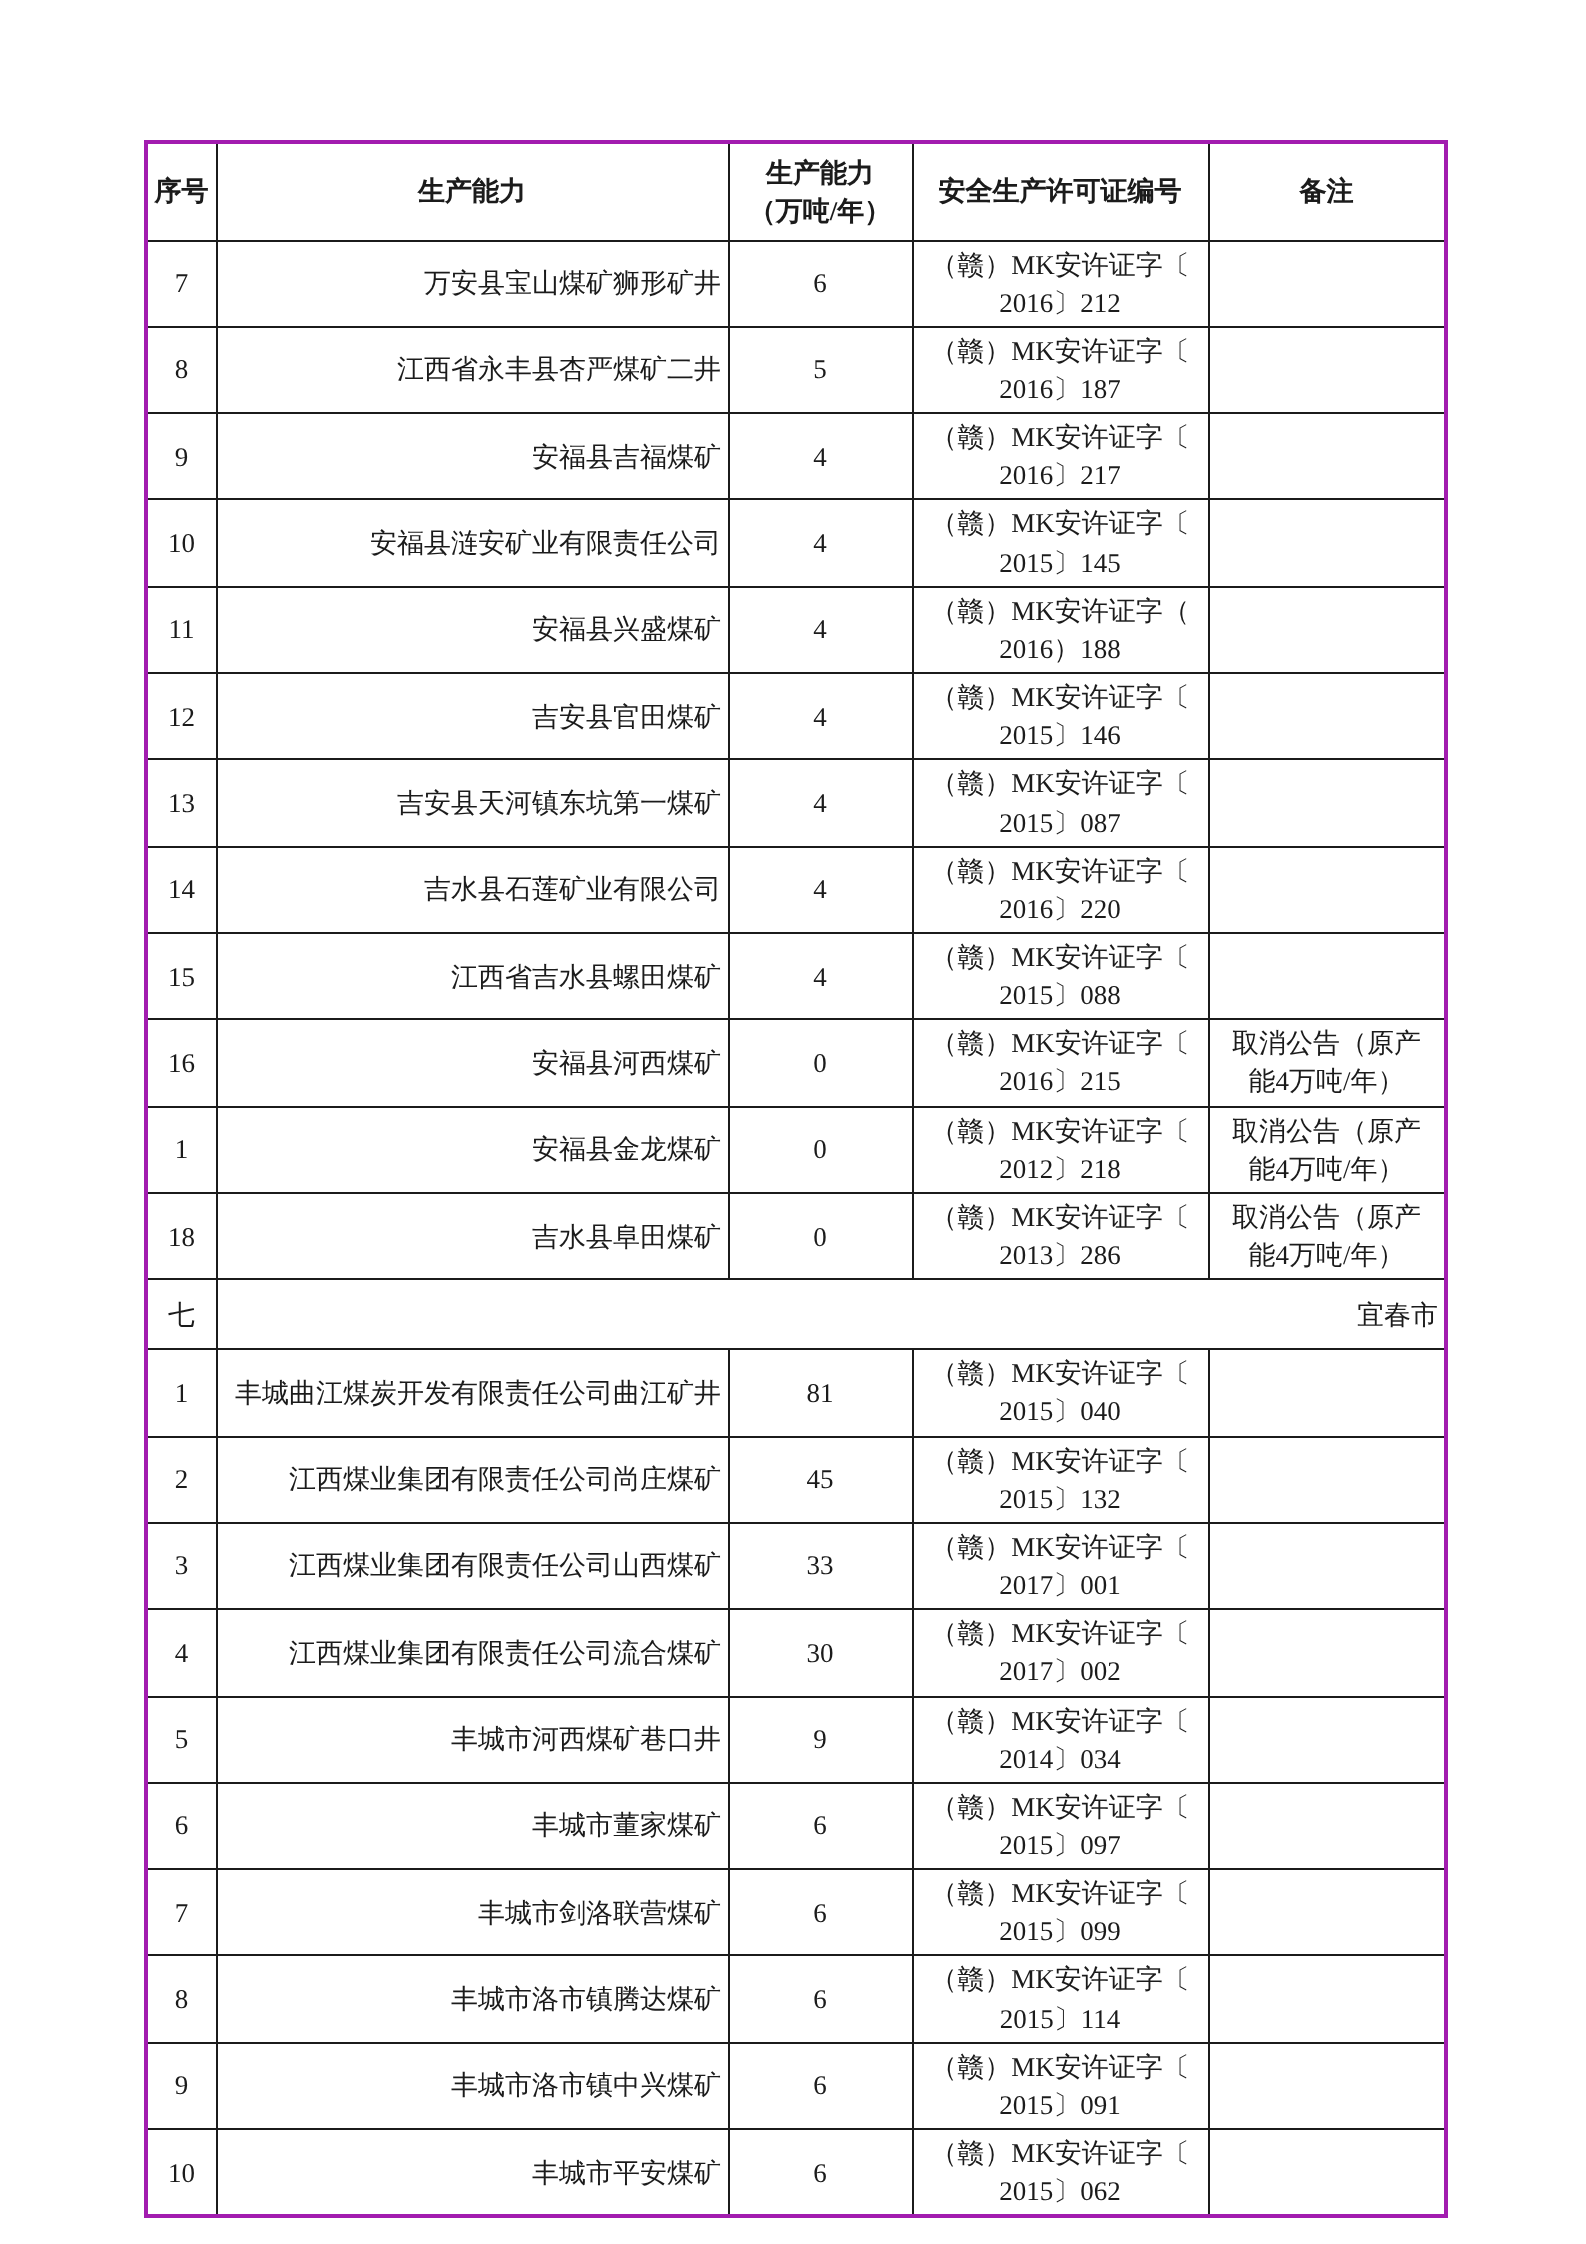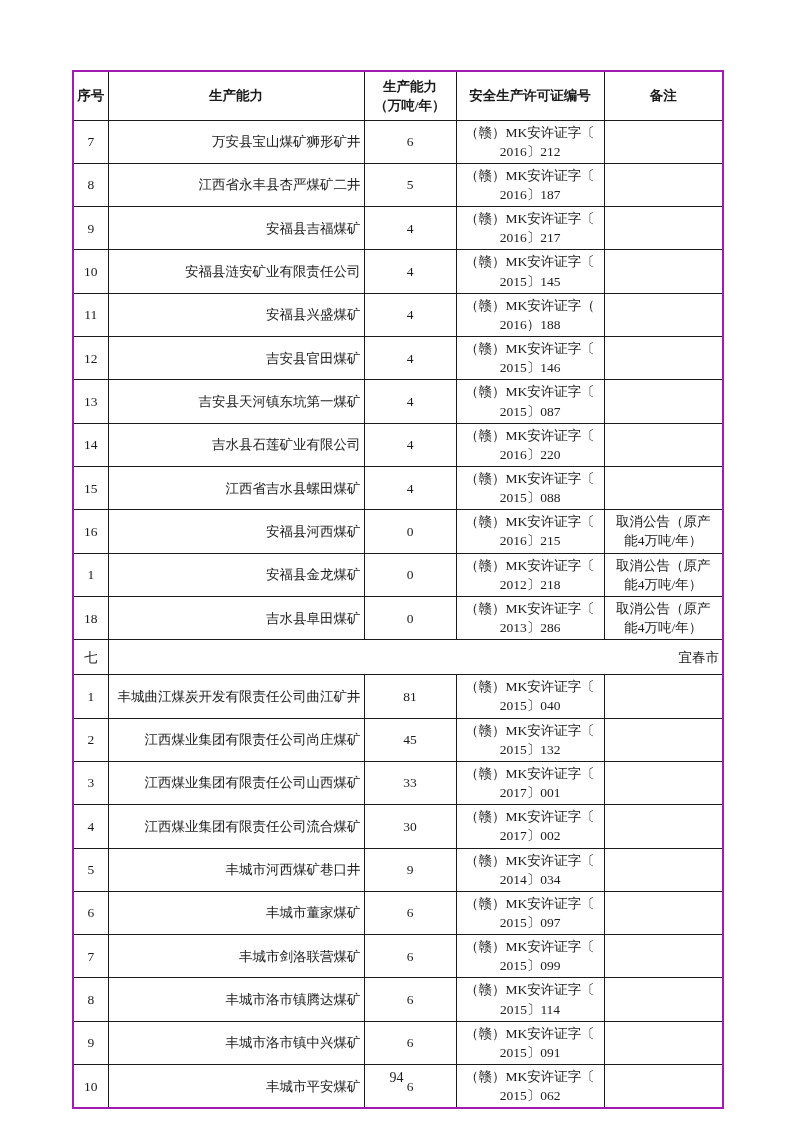--- a/index.html
+++ b/index.html
@@ -265,15 +265,14 @@
           <td class="cell-center">10</td>
           <td class="cell-left">丰城市平安煤矿</td>
           <td class="cell-center">6</td>
           <td class="cell-center cell-pre">（赣）MK安许证字〔
 2015〕062</td>
           <td class="cell-center cell-pre"></td>
         </tr>
       </tbody>
   </table>
 
-  <div class="page-number">94</div>
 
 </div>
 
 </body></html>

